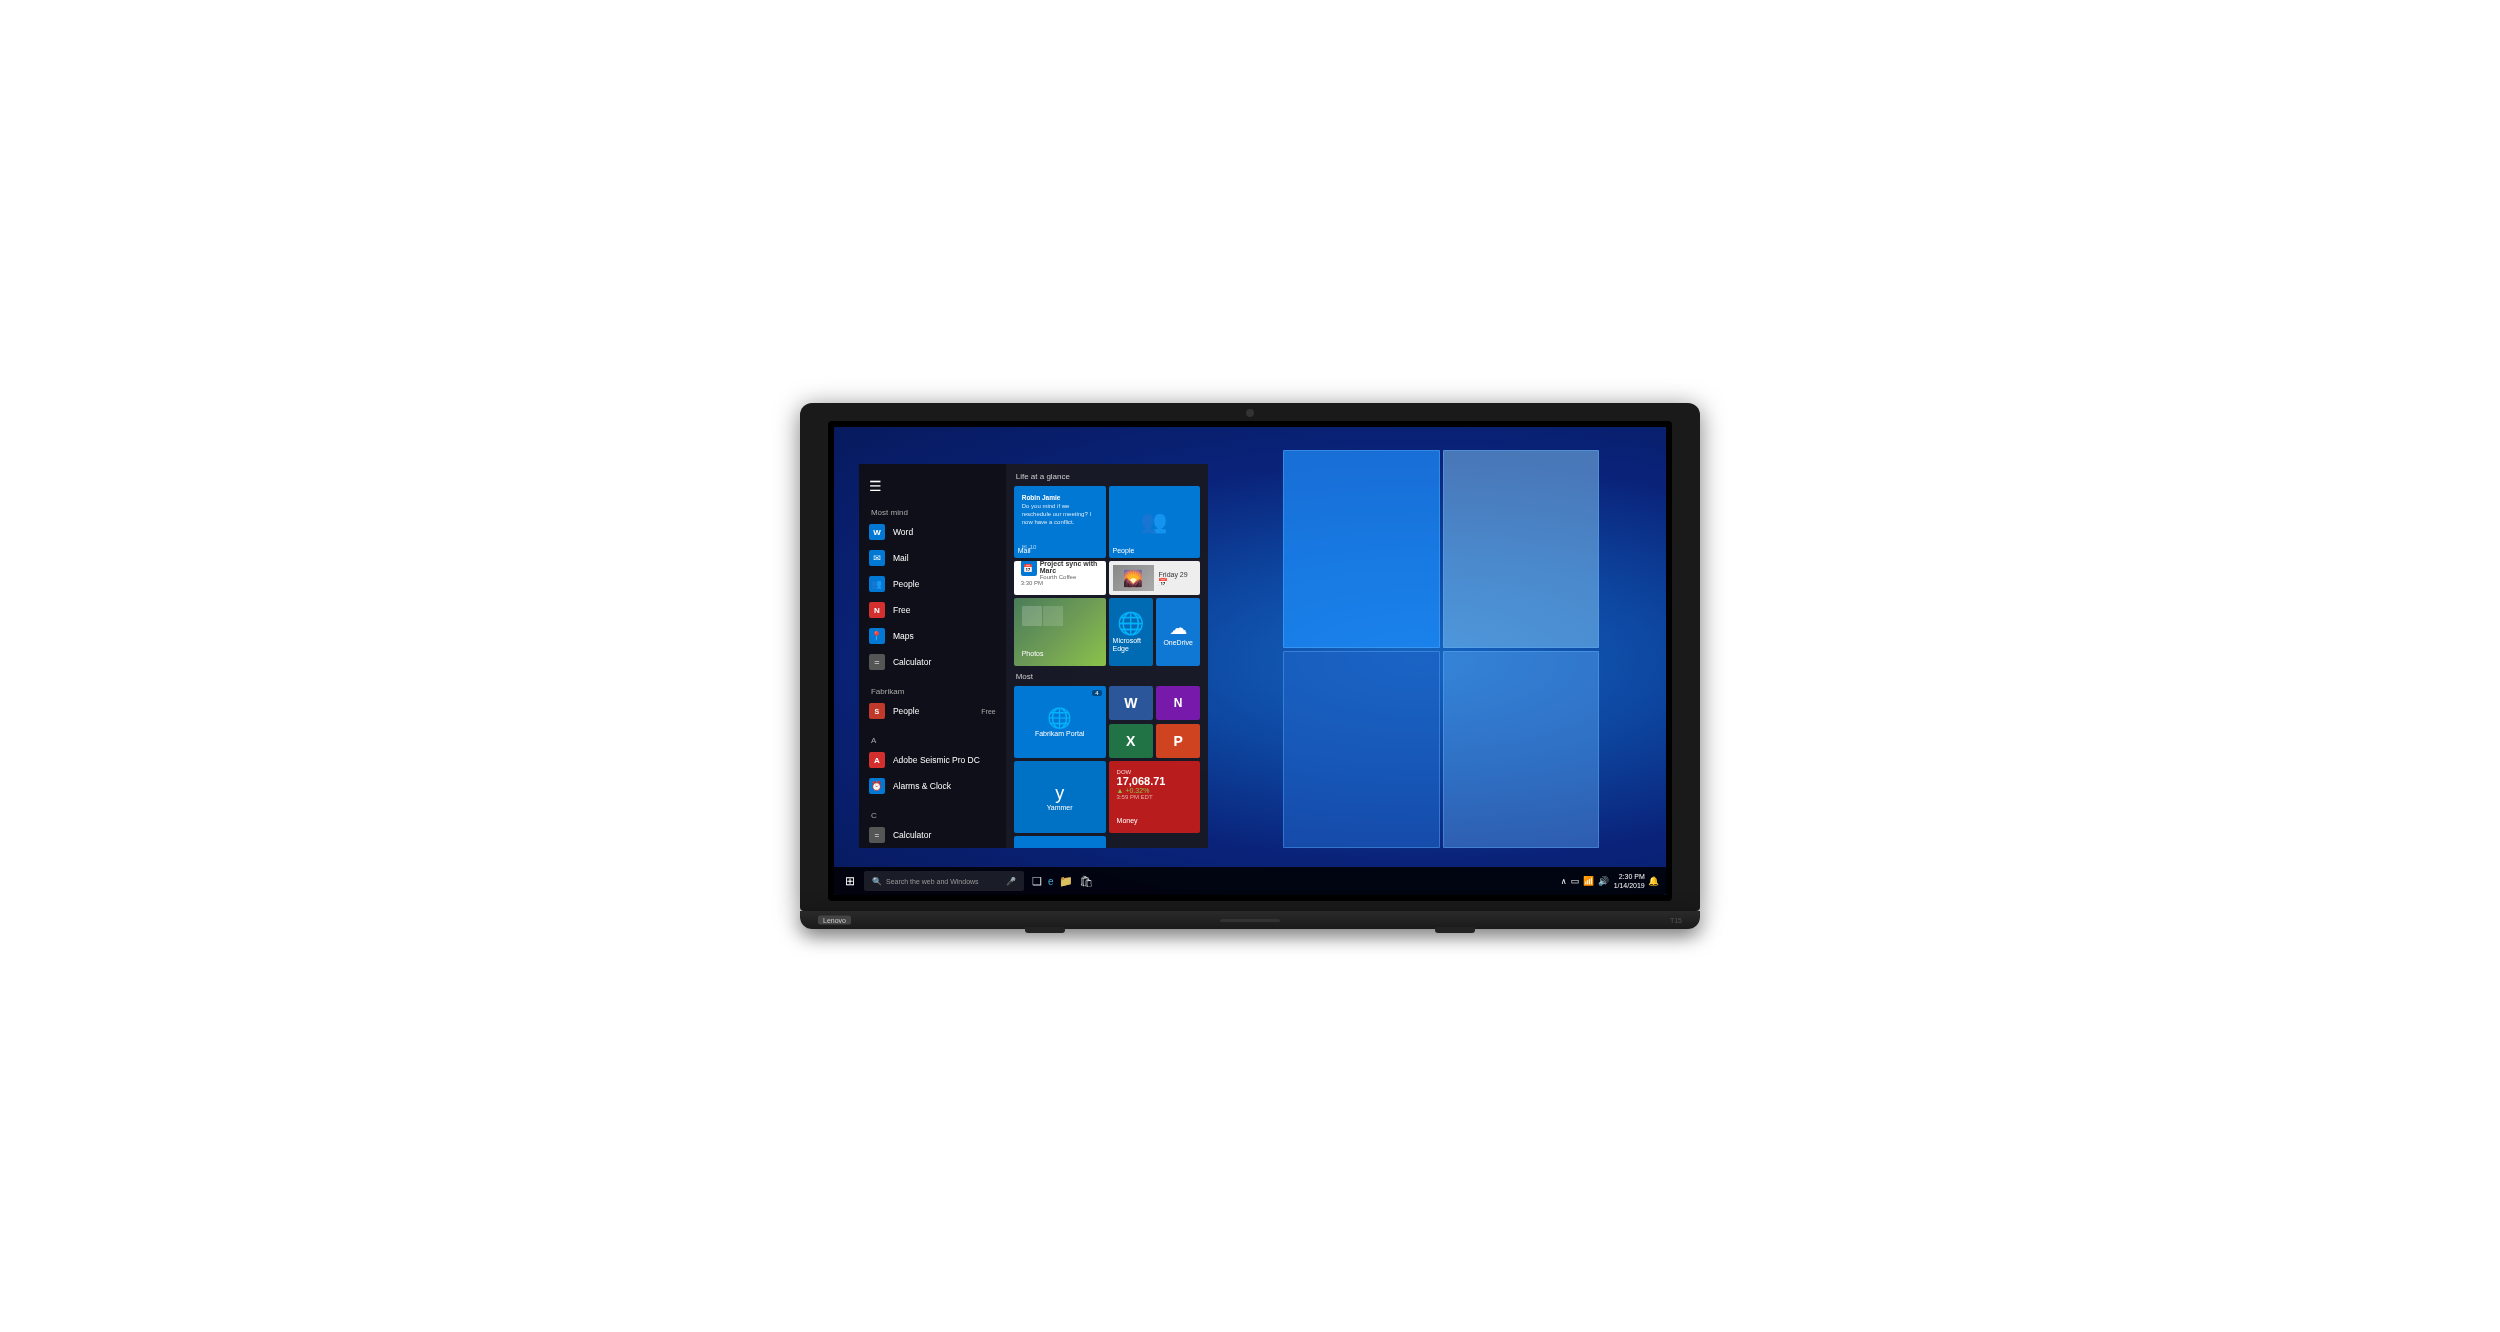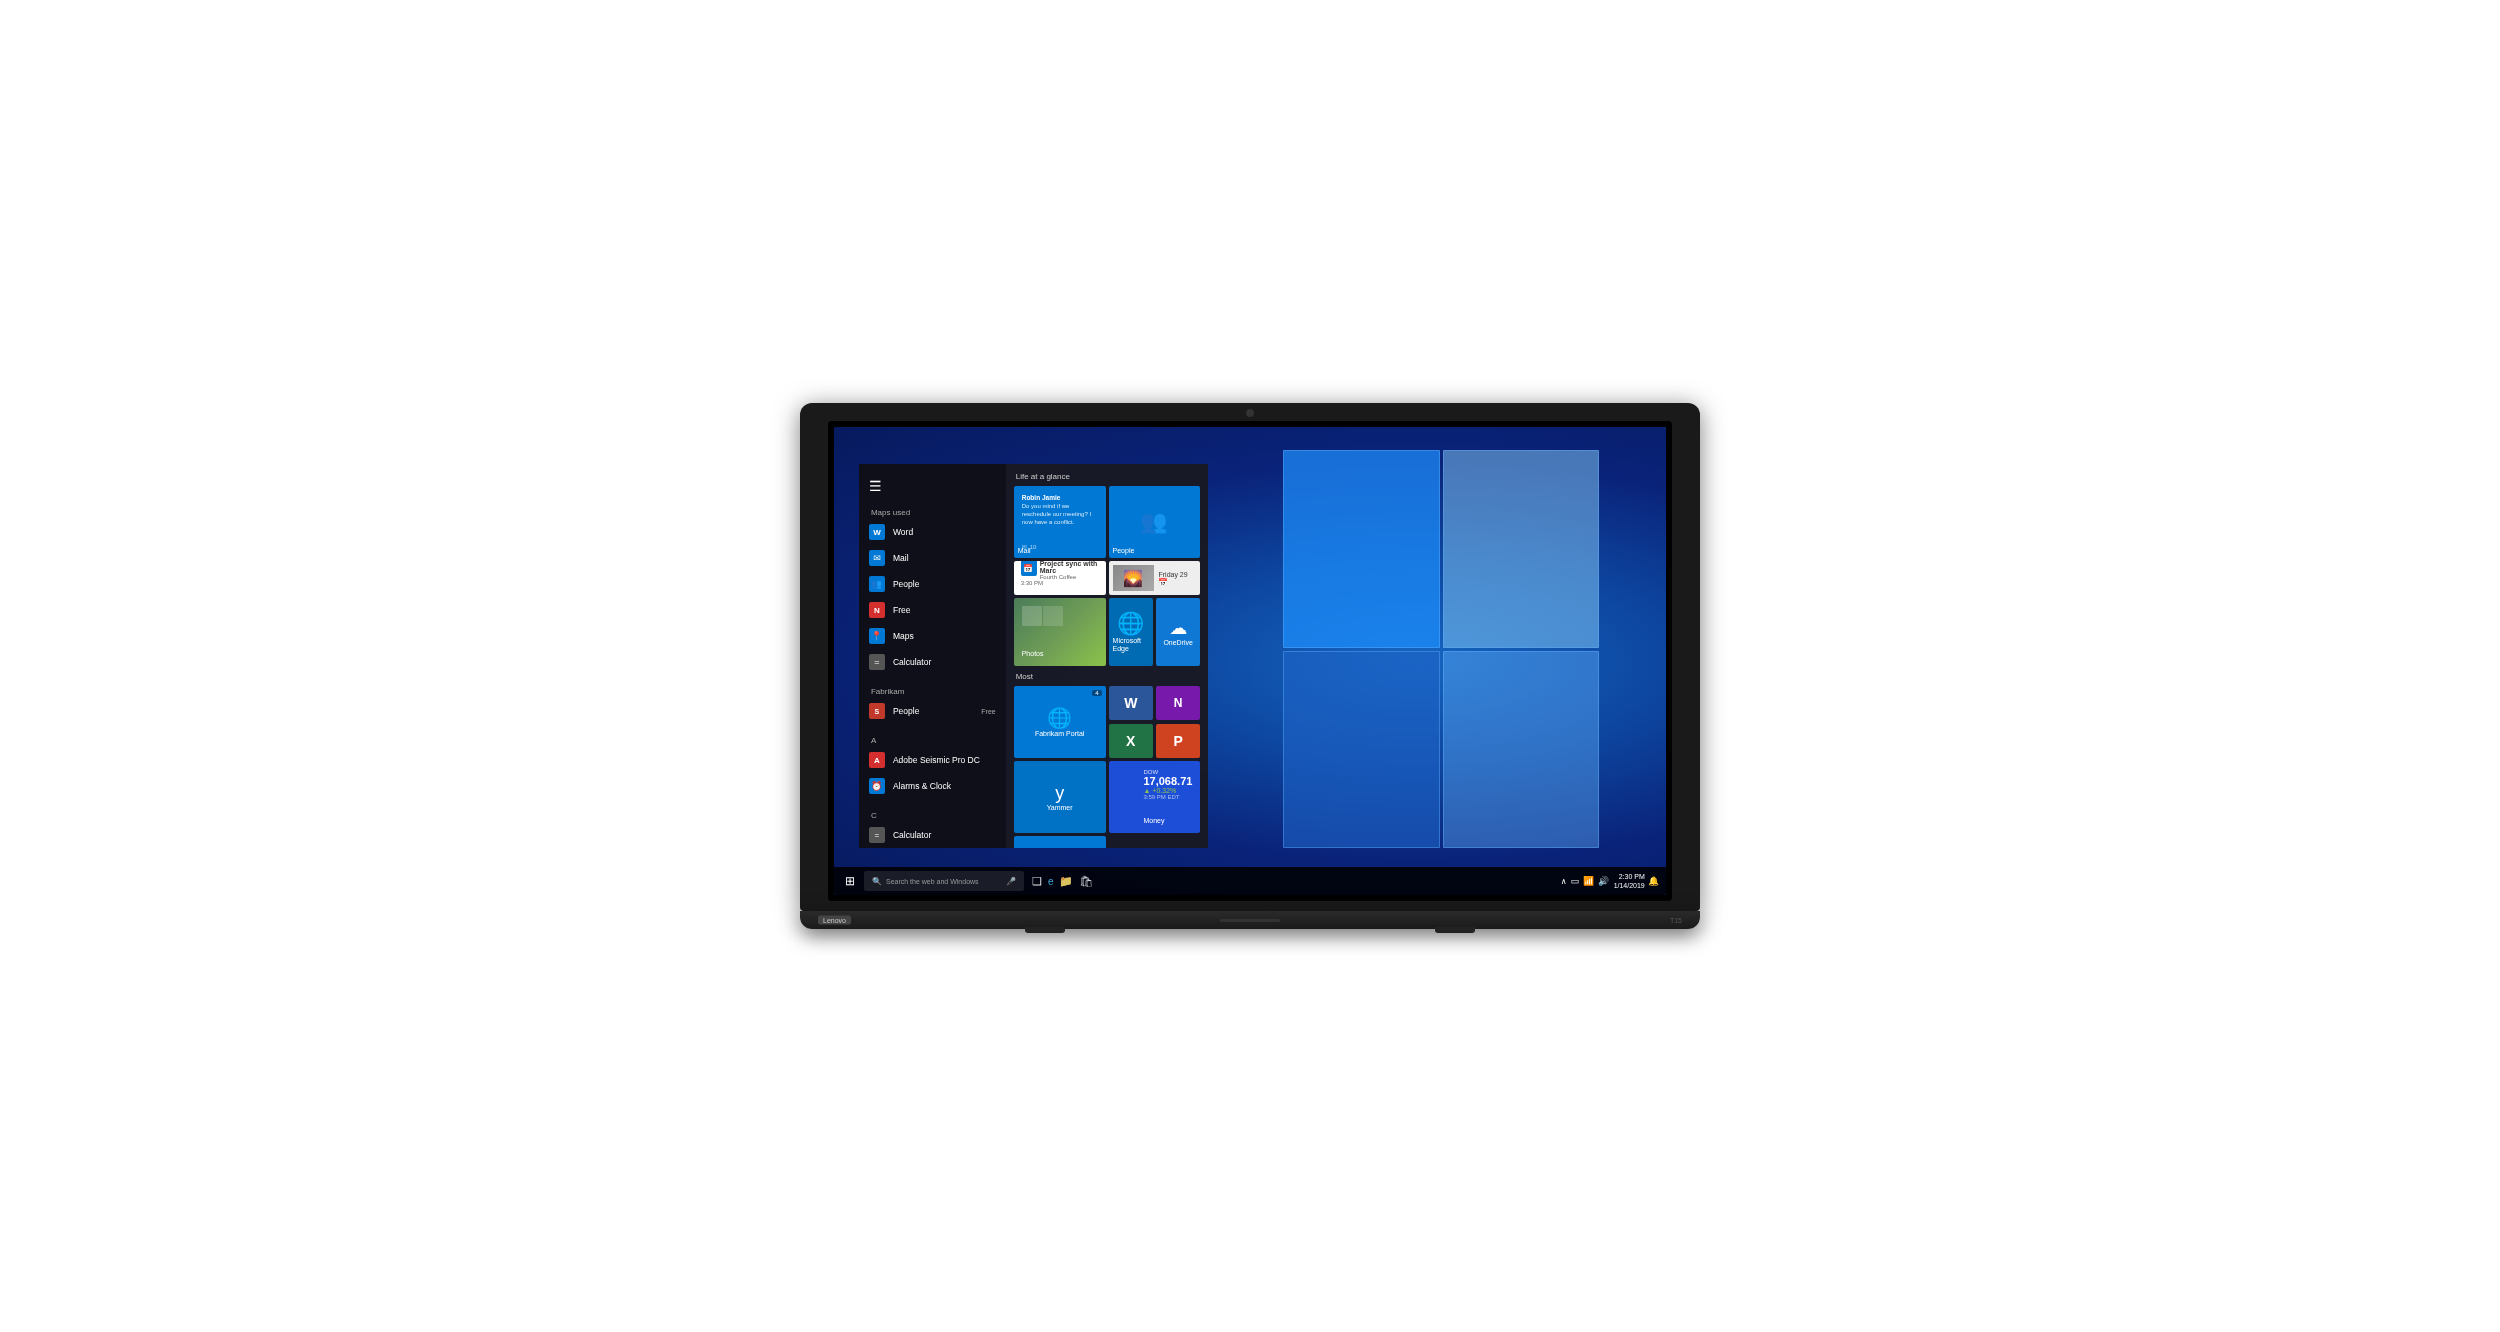--- a/index.html
+++ b/index.html
@@ -212,21 +212,21 @@
       background: #0078d4;
       height: 68px;
     }
 
     .tile-word { background: #2b579a; height: 34px; }
     .tile-excel { background: #217346; height: 34px; }
     .tile-powerpoint { background: #d04321; height: 34px; }
     .tile-onenote { background: #7719aa; height: 34px; }
 
     .tile-yammer { background: #0072c6; height: 68px; }
-    .tile-money { background: #1d4ed8; height: 68px; align-items: flex-end; }
+    .tile-money { background: #b91c1c; height: 68px; }
     .tile-dynamics { background: #0078d4; height: 68px; }
 
     
     .taskbar {
       position: absolute;
       bottom: 0;
       left: 0;
       right: 0;
       height: 28px;
       background: rgba(0,0,0,0.85);
@@ -487,21 +487,21 @@
           <div class="win-pane win-pane-2"></div>
           <div class="win-pane win-pane-3"></div>
           <div class="win-pane win-pane-4"></div>
         </div>
 
         <div class="start-menu">
 
           <div class="left-panel">
             <div class="hamburger-btn">☰</div>
 
-            <div class="section-label">Maps used</div>
+            <div class="section-label">Most mind</div>
 
             <div class="menu-item">
               <div class="menu-icon icon-blue" style="color:#fff;font-size:8px;font-weight:bold;">W</div>
               <span class="menu-item-text">Word</span>
             </div>
 
             <div class="menu-item">
               <div class="menu-icon icon-blue" style="color:#fff;font-size:9px;">✉</div>
               <span class="menu-item-text">Mail</span>
             </div>

